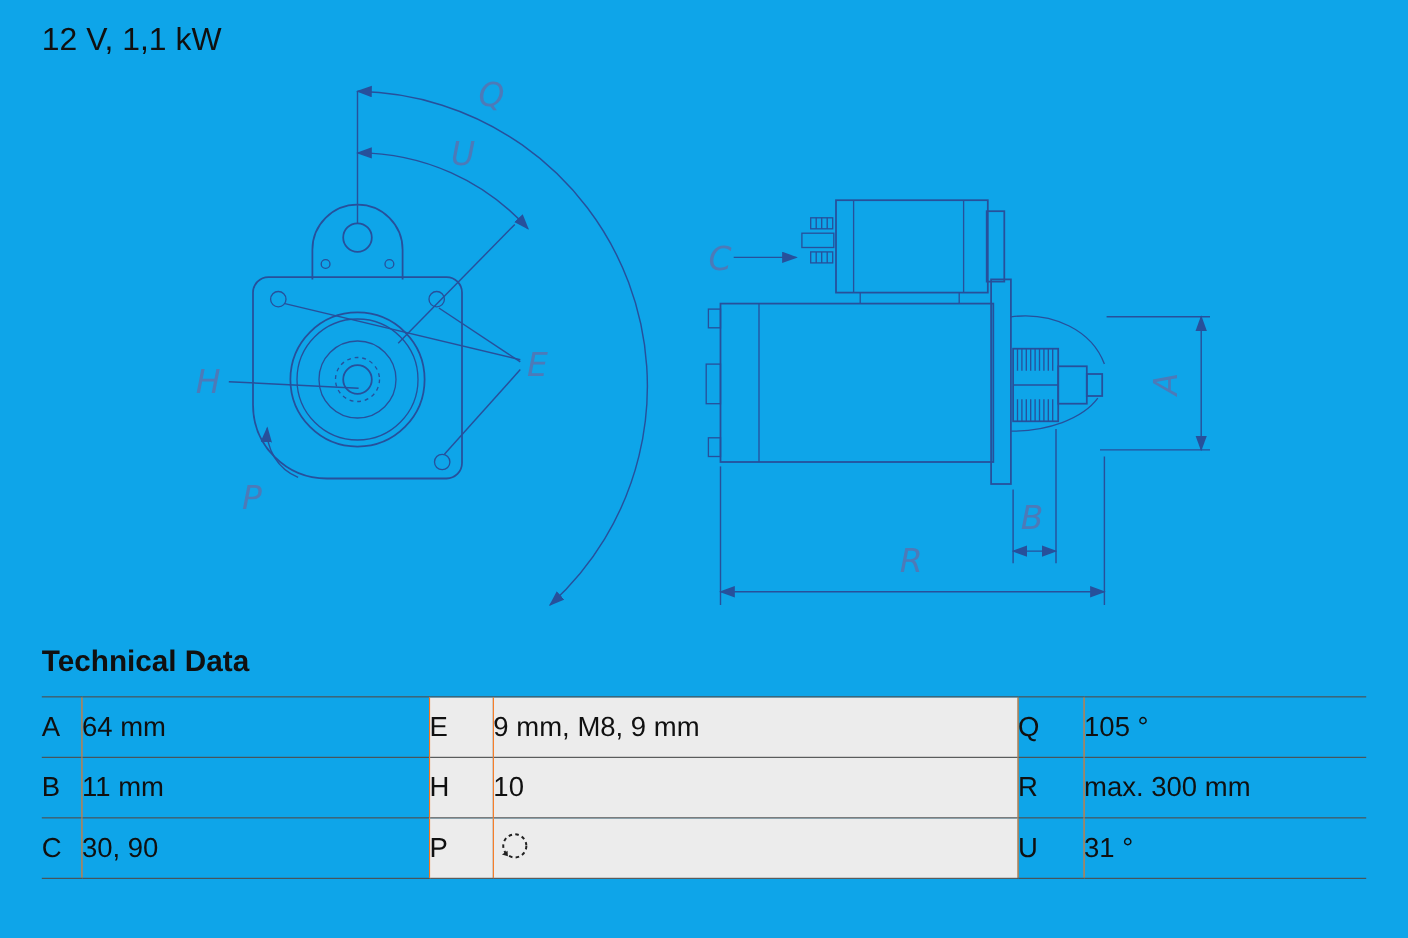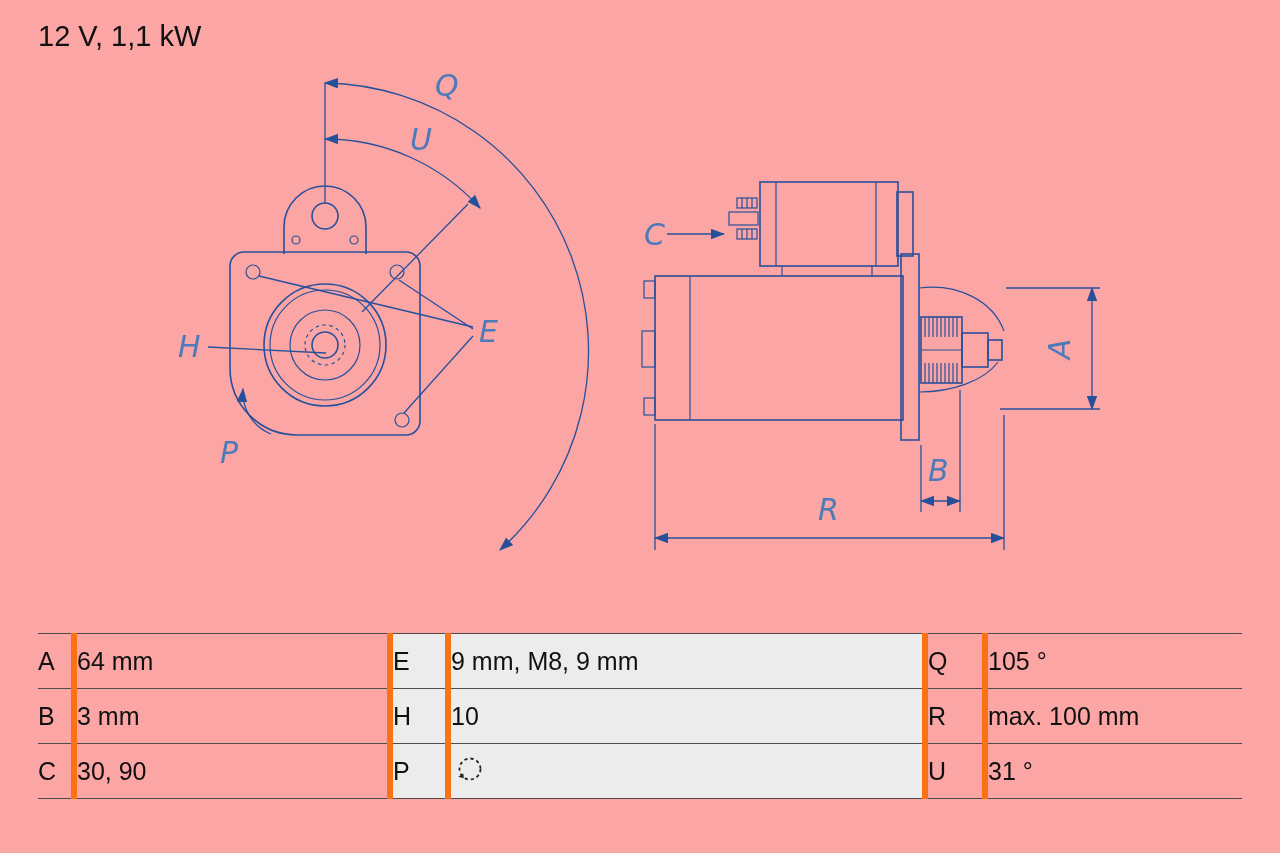--- a/index.html
+++ b/index.html
@@ -1,29 +1,29 @@
 <!DOCTYPE html>
 <html><head>
 <meta charset="utf-8">
 <style>
   html,body{margin:0;padding:0;background:#ffffff;}
   body{width:1280px;height:853px;font-family:"Liberation Sans",sans-serif;color:#111;}
-  .page{position:relative;width:1280px;height:853px;background:#fca5a5;overflow:hidden;}
+  .page{position:relative;width:1280px;height:853px;background:#0ea5e9;overflow:hidden;}
   .spec-title{position:absolute;left:38px;top:20px;font-size:29px;font-weight:400;color:#101010;}
   svg.diagram{position:absolute;left:0;top:0;}
   
   .ln{stroke:#27509b;fill:none;stroke-width:1.6;}
   .thin{stroke:#27509b;fill:none;stroke-width:1.2;}
   .dim{stroke:#27509b;fill:none;stroke-width:1.3;}
   .lbl{font-family:"DejaVu Sans",sans-serif;font-style:italic;font-size:30px;fill:#4d7ab8;stroke:none;}
   
   .tech-heading{position:absolute;left:38px;top:586px;font-size:27px;font-weight:bold;color:#101010;}
   table.tech{position:absolute;left:38px;top:633px;width:1204px;border-collapse:collapse;table-layout:fixed;}
   table.tech td{height:54px;font-size:25px;color:#101010;vertical-align:middle;
-    border-top:1px solid #4d4d4d;border-left:6px solid #f97316;padding:0;}
+    border-top:1px solid #4d4d4d;border-left:1px solid #f97316;padding:0;}
   table.tech td:first-child{border-left:none;}
   table.tech tr:last-child td{border-bottom:1px solid #4d4d4d;}
   td.k{padding-left:8px;}
   td.v{padding-left:10px;}
   td.k2{padding-left:28px;}
   td.k3{padding-left:24px;}
   .g2{background:#ececec;}
   .rot-icon{display:inline-block;vertical-align:middle;}
 </style>
 </head>
@@ -139,20 +139,21 @@
 
       <g>
         <line class="dim" x1="655" y1="424" x2="655" y2="550"></line>
         <line class="dim" x1="1004" y1="415" x2="1004" y2="550"></line>
         <line class="dim" x1="655" y1="538" x2="1004" y2="538" marker-start="url(#arr)" marker-end="url(#arr)"></line>
         <text class="lbl" x="818" y="520">R</text>
       </g>
     </g>
   </svg>
 
+  <div class="tech-heading">Technical Data</div>
 
   <table class="tech">
     <colgroup>
       <col style="width:36px">
         <col style="width:316px">
       <col style="width:58px">
         <col style="width:477px">
       <col style="width:60px">
         <col style="width:257px">
     </colgroup>
@@ -160,25 +161,25 @@
         <tr>
       <td class="k">A</td>
       <td class="v">64 mm</td>
       <td class="k k2 g2">E</td>
       <td class="v g2">9 mm, M8, 9 mm</td>
       <td class="k k3">Q</td>
       <td class="v">105 °</td>
     </tr>
     <tr>
       <td class="k">B</td>
-      <td class="v">3 mm</td>
+      <td class="v">11 mm</td>
       <td class="k k2 g2">H</td>
       <td class="v g2">10</td>
       <td class="k k3">R</td>
-      <td class="v">max. 100 mm</td>
+      <td class="v">max. 300 mm</td>
     </tr>
     <tr>
       <td class="k">C</td>
       <td class="v">30, 90</td>
       <td class="k k2 g2">P</td>
       <td class="v g2">
         <svg class="rot-icon" width="34" height="32" viewBox="0 0 34 32" xmlns="http://www.w3.org/2000/svg">
           <circle cx="19" cy="14" r="10.5" fill="none" stroke="#222" stroke-width="1.8" stroke-dasharray="3.2 3"></circle>
           <polygon points="12.7,23.3 12.4,18.5 7.3,21.8" fill="#222"></polygon>
         </svg>

